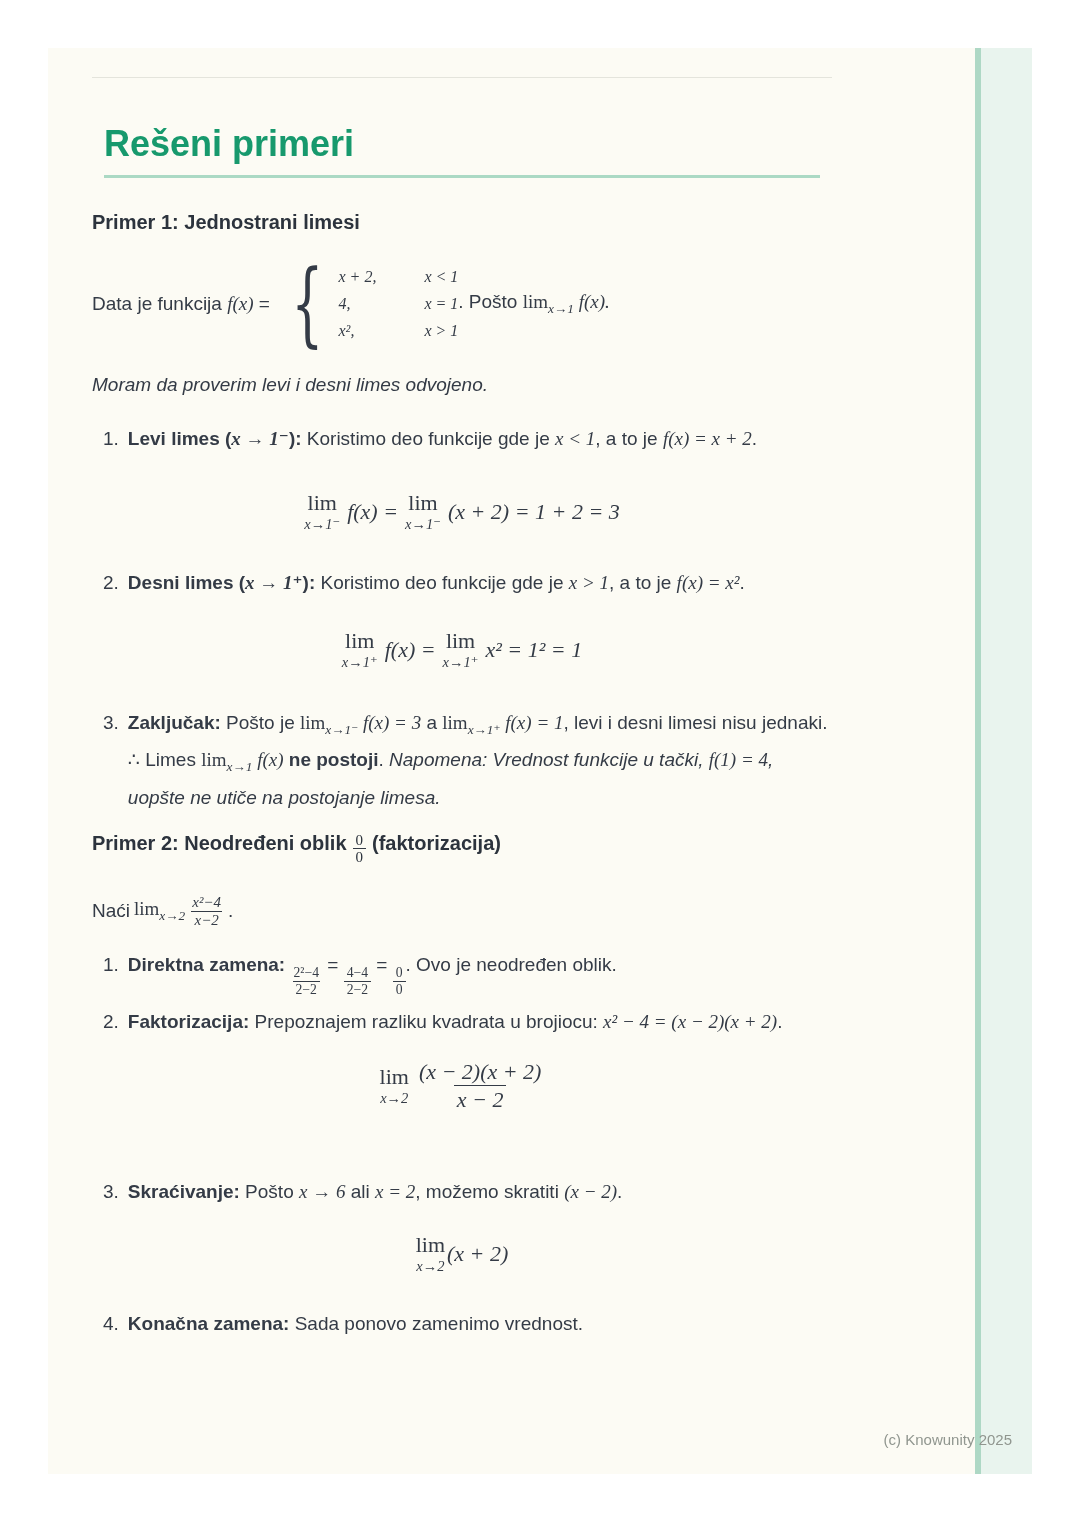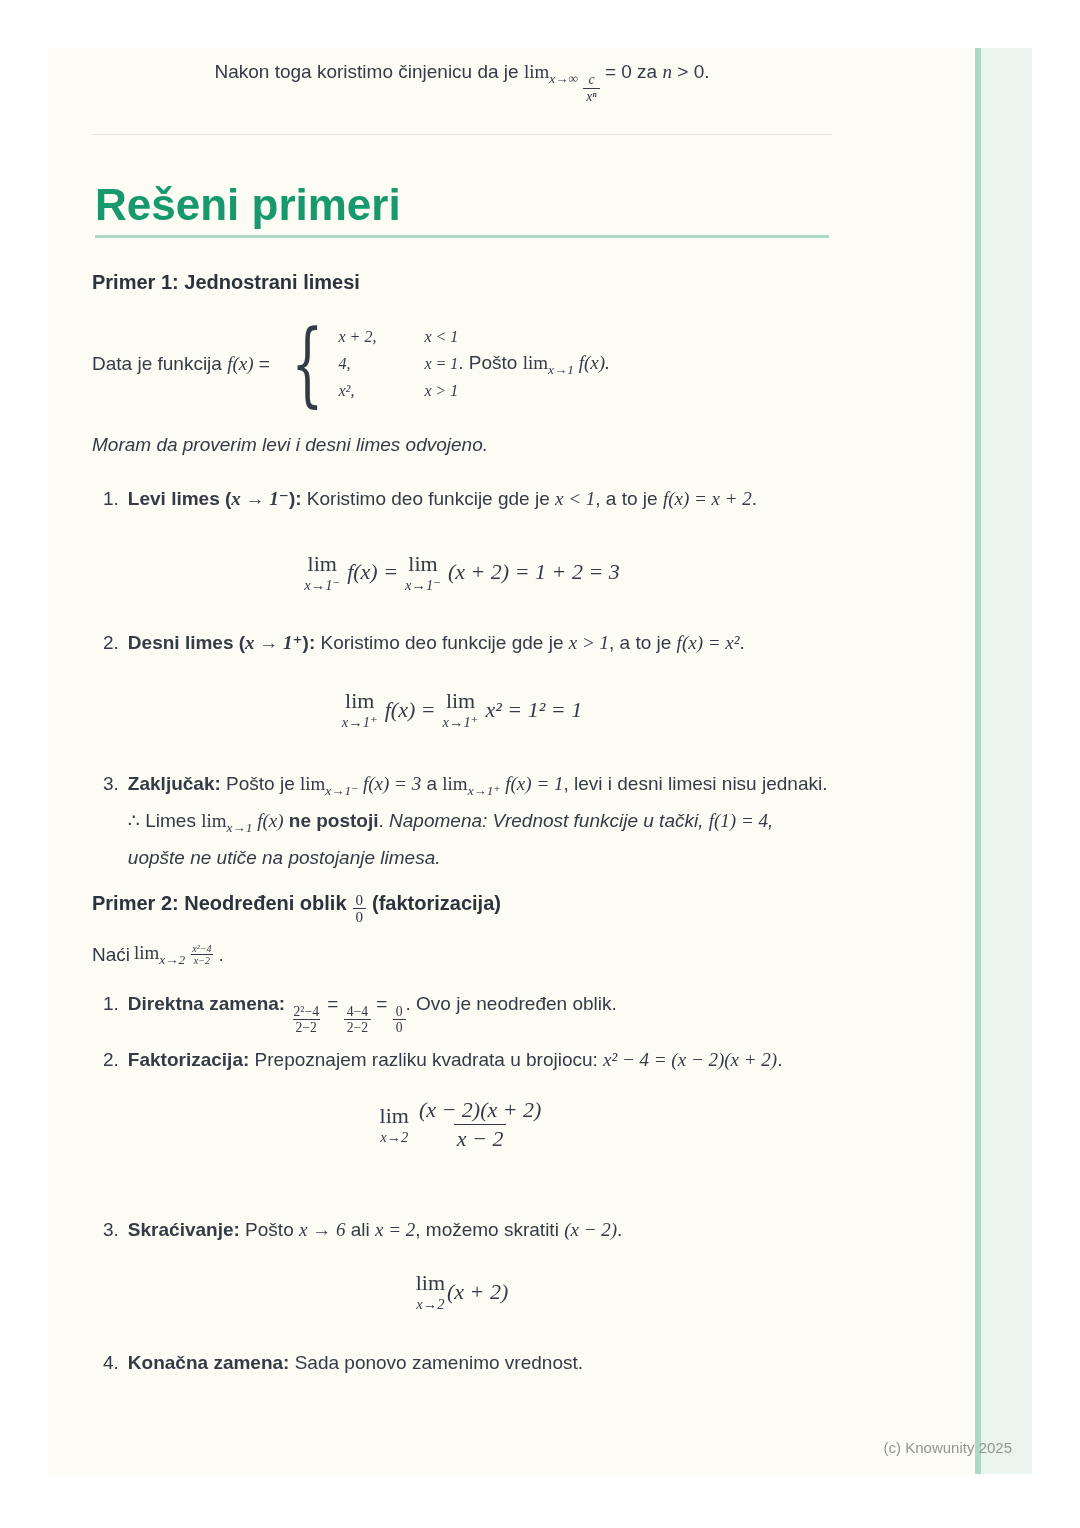--- a/index.html
+++ b/index.html
@@ -35,22 +35,22 @@
   .ifrac{font-size:72%;vertical-align:-0.45em;}
   .limop{
     display:inline-flex;flex-direction:column;align-items:center;line-height:1;
   }
   .limop .lop{font-family:"Liberation Serif","DejaVu Serif",serif;}
   .limop .lsub{font-family:"Liberation Serif","DejaVu Serif",serif;font-style:italic;font-size:66%;margin-top:3px;}
   
   .intro{margin:10px 0 0;text-align:center;font-size:19px;line-height:1.5;}
   .divider{border:none;border-top:1px solid #e4e4dc;margin:29px 0 0;}
   .title{
-    margin:44px 3px 0;font-size:44px;line-height:1.2;font-weight:bold;
-    color:#17996d;padding-bottom:4px;border-bottom:3px solid #abd9c4;
+    margin:44px 12px 0;font-size:36px;line-height:1.2;font-weight:bold;
+    color:#17996d;padding-bottom:10px;border-bottom:3px solid #abd9c4;
   }
   .subhead{margin:32px 0 0;font-size:20px;font-weight:bold;line-height:1.2;color:#2c333d;}
   .given{
     margin-top:24px;display:flex;align-items:center;font-size:19px;
   }
   .brace{
     font-family:"DejaVu Serif",serif;font-size:92px;font-weight:400;
     line-height:1;transform:scaleX(.55);display:inline-block;margin:0 2px 0 8px;
     color:#343b46;
   }
@@ -64,43 +64,39 @@
   .li .num{flex:0 0 auto;margin:0 9px 0 11px;}
   .li .body{flex:1;}
   .b{font-weight:bold;}
   .dmath{
     display:flex;justify-content:center;align-items:center;gap:7px;
     font-size:22px;margin-top:32px;
   }
   .dfrac{font-size:22px;line-height:1.25;}
   .s2head{margin-top:16px;display:flex;gap:6px;font-size:20px;font-weight:bold;color:#2c333d;}
   .s2head .frac{font-weight:normal;font-size:15px;line-height:1.1;}
-  .s2intro{margin-top:16px;display:flex;align-items:center;gap:4px;font-size:19px;}
+  .s2intro{margin-top:28px;display:flex;align-items:center;gap:4px;font-size:19px;}
   .footer{
-    position:absolute;right:20px;bottom:18px;z-index:5;
+    position:absolute;right:20px;bottom:26px;z-index:5;
     font-size:15px;color:#90968f;
   }
   
   .mt-d1{margin-top:35px;} .mt-i2{margin-top:33px;} .mt-d2{margin-top:29px;}
   .mt-i3{margin-top:36px;} .mt-p2i1{margin-top:18px;} .mt-p2i2{margin-top:6px;}
   .mt-d3{margin-top:18px;} .mt-p2i3{margin-top:60px;} .mt-d4{margin-top:24px;}
   .mt-p2i4{margin-top:33px;}
 </style>
 </head>
 <body>
 
 <div class="panel">
   <div class="strip"></div>
 
   <div class="content">
 
-    <p class="intro"><span>Nakon toga koristimo činjenicu da je </span><span class="mr">lim</span><sub class="msub">x→∞</sub> <span class="frac ifrac">
-          <span class="fn mi">c</span>
-          <span class="fd mi">xⁿ</span>
-        </span><span> = 0 za </span><span class="mi">n</span><span> &gt; 0.</span></p>
 
     <hr class="divider">
 
     <h1 class="title">Rešeni primeri</h1>
 
     <h2 class="subhead">Primer 1: Jednostrani limesi</h2>
 
     <div class="given">
       <span><span>Data je funkcija </span><span class="mi">f(x)</span><span> = </span></span>
       <span class="brace">{</span>
@@ -163,21 +159,21 @@
       <span class="frac">
           <span class="fn mr">0</span>
           <span class="fd mr">0</span>
         </span>
       <span> (faktorizacija)</span>
     </div>
 
     <div class="s2intro">
       <span>Naći </span>
       <span><span class="mr">lim</span><sub class="msub">x→2</sub></span>
-      <span class="frac ifrac" style="font-size:10px">
+      <span class="frac ifrac" style="font-size:15px">
           <span class="fn mi">x²−4</span>
           <span class="fd mi">x−2</span>
         </span>
       <span>.</span>
     </div>
 
     <div class="li mt-p2i1">
       <span class="num">1.</span>
       <span class="body"><span class="b">Direktna zamena: </span><span class="frac ifrac">
             <span class="fn mr">2²−4</span>

